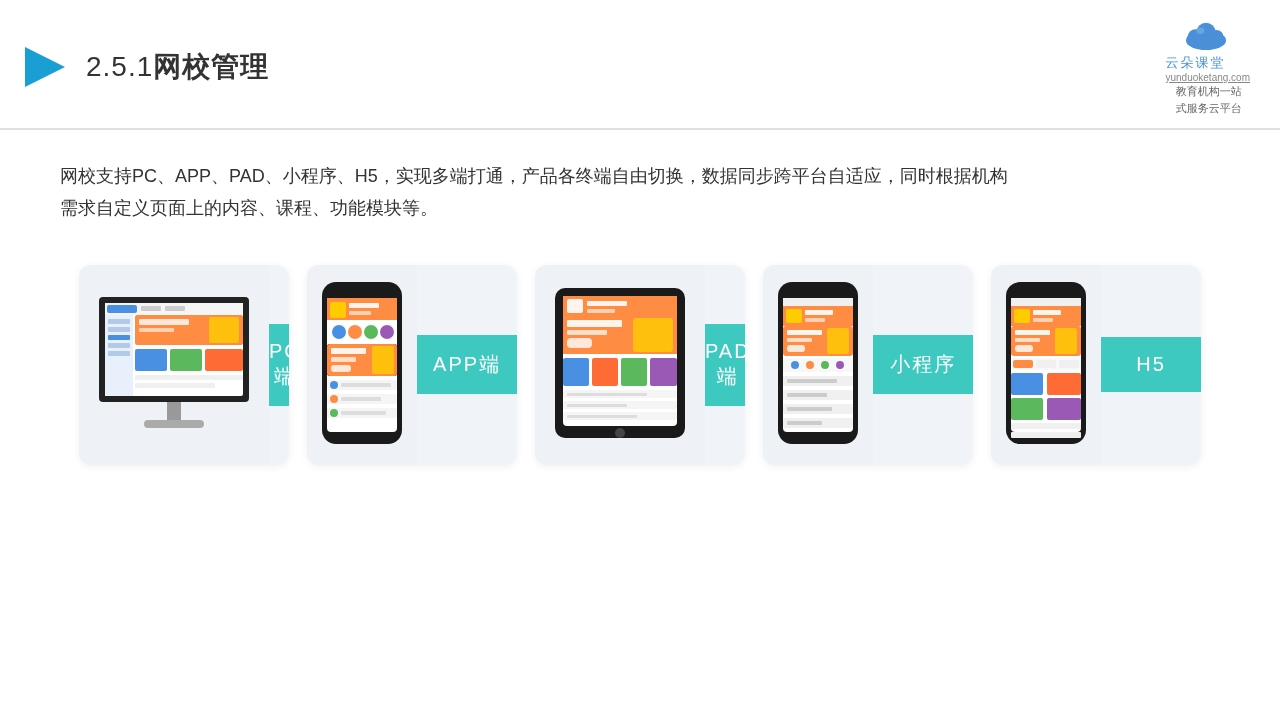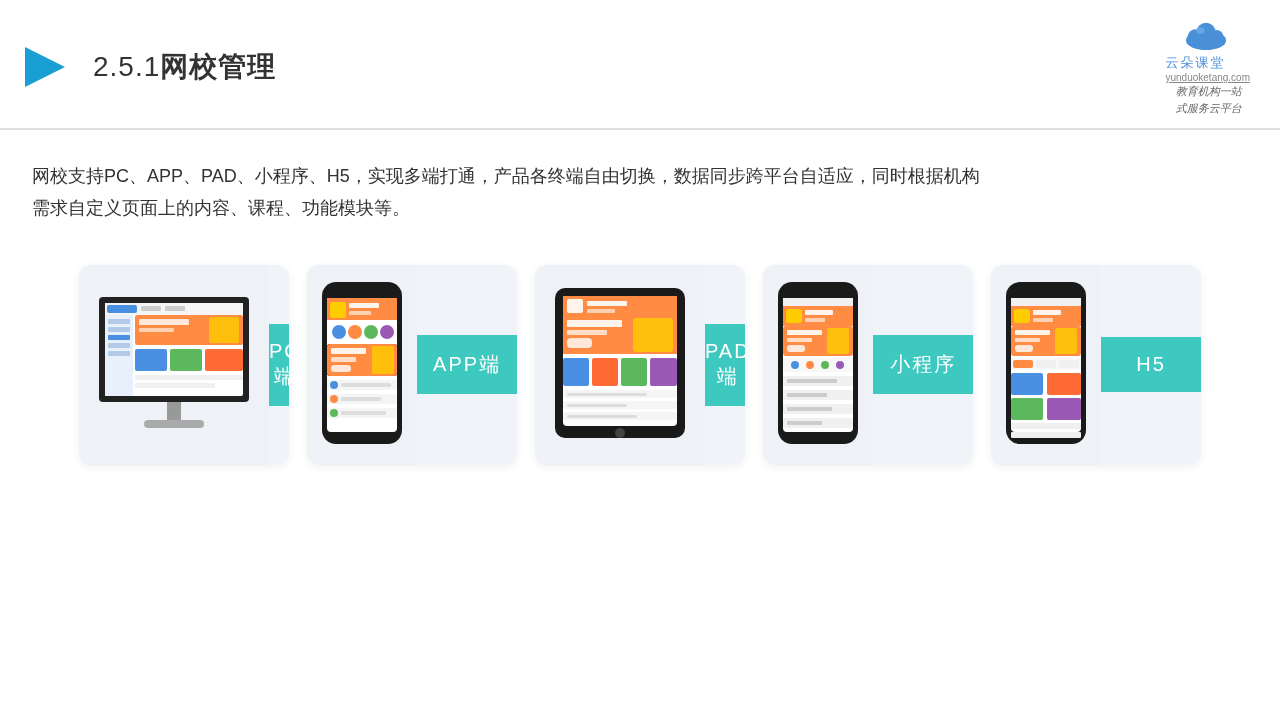--- a/index.html
+++ b/index.html
@@ -16,21 +16,21 @@
     .header {
       display: flex;
       align-items: center;
       justify-content: space-between;
       padding: 18px 30px 12px 20px;
       border-bottom: 2px solid #e0e0e0;
     }
     .header-left {
       display: flex;
       align-items: center;
-      gap: 23px;
+      gap: 16px;
     }
     .play-icon {
       width: 50px;
       height: 50px;
     }
     .header-title {
       font-size: 28px;
       font-weight: bold;
       color: #333;
       letter-spacing: 1px;
@@ -57,26 +57,25 @@
       font-size: 10px;
       color: #888;
       text-decoration: underline;
     }
     .logo-right-text {
       font-size: 11px;
       color: #666;
       line-height: 1.5;
       text-align: left;
       margin-left: 6px;
-      font-style: italic;
     }
 
     
     .description {
-      padding: 30px 60px 10px 32px;
+      padding: 30px 60px 10px 60px;
       font-size: 18px;
       color: #333;
       line-height: 1.8;
       max-width: 1100px;
     }
 
     
     .cards-container {
       display: flex;
       justify-content: center;

